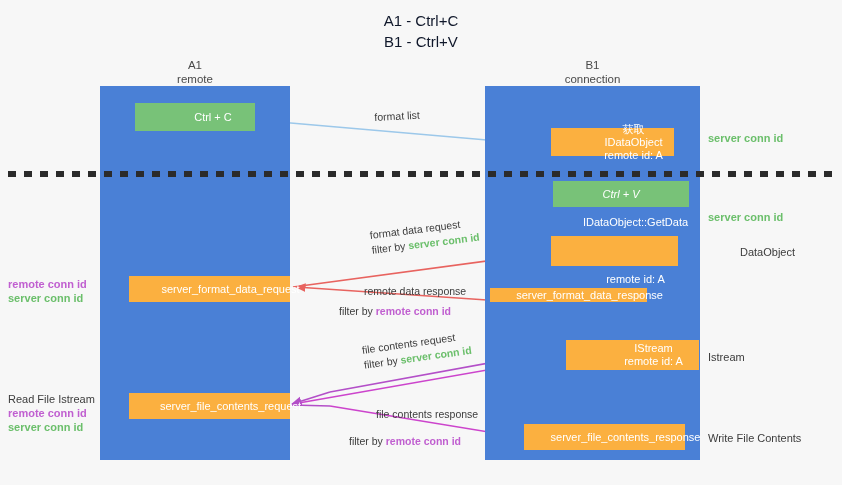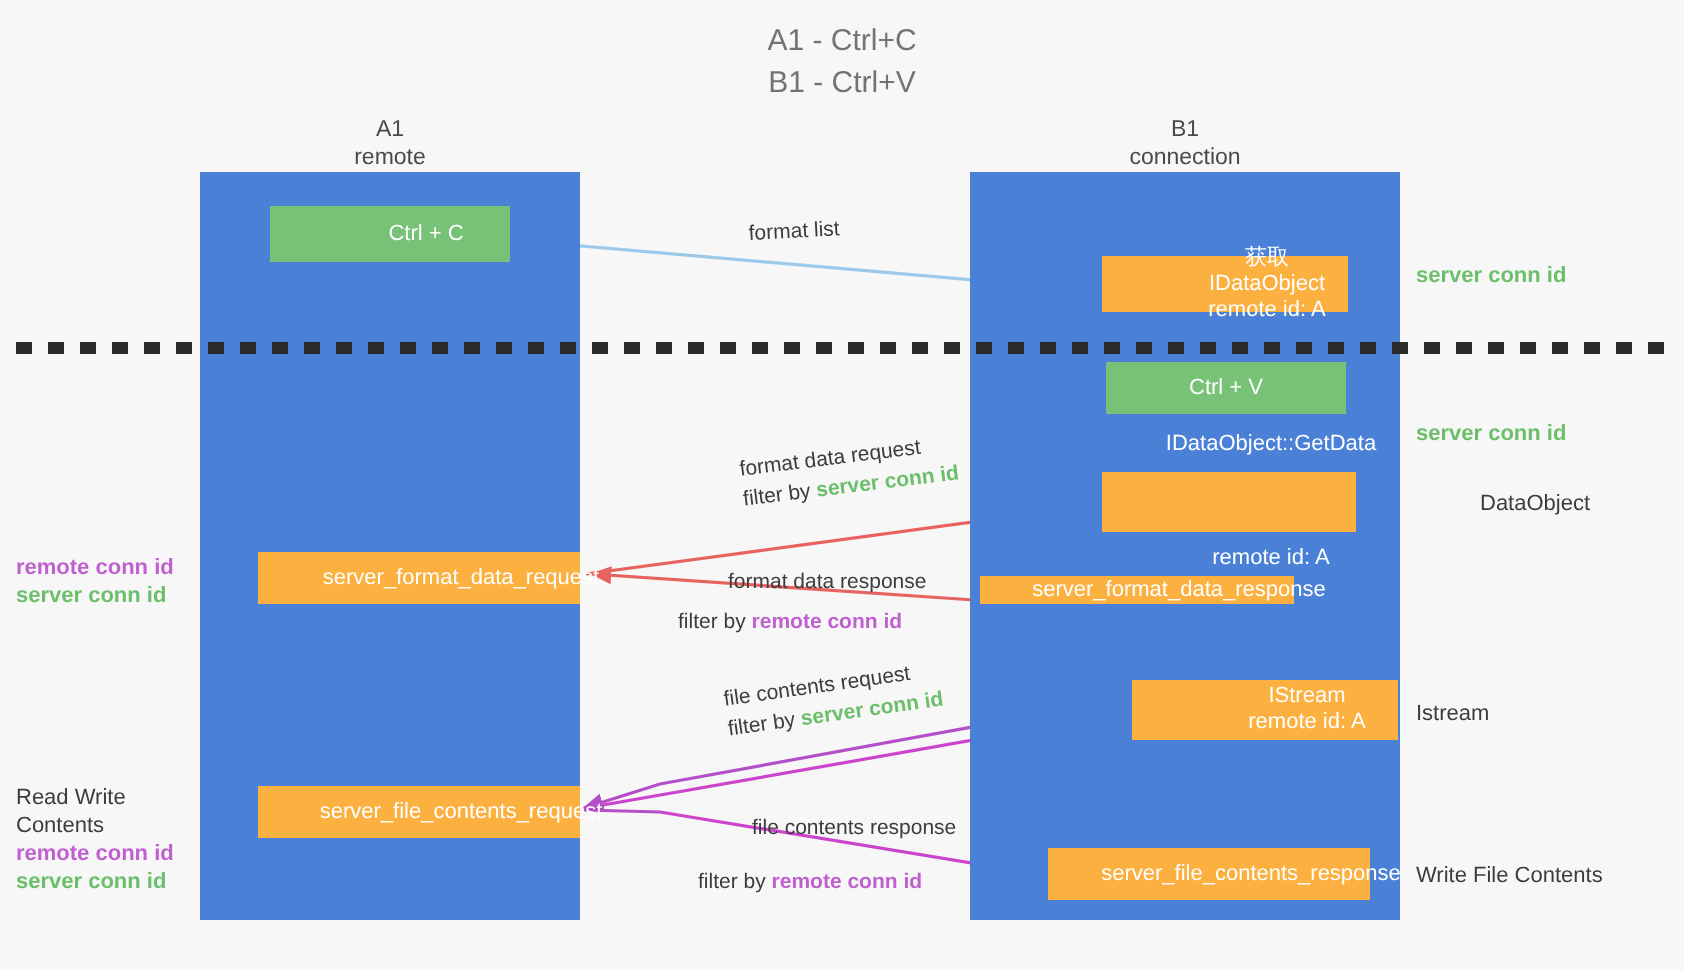--- a/index.html
+++ b/index.html
@@ -23,21 +23,21 @@
   }
   .abs { position: absolute; }
 
   
   #title {
     left: 0; top: 10px;
     width: 842px;
     text-align: center;
     font-size: 15px;
     line-height: 21px;
-    color: #737373;
+    color: #0f172a;
   }
 
   
   .col-head {
     text-align: center;
     font-size: 11.5px;
     line-height: 14px;
     color: #4a4a4a;
   }
   #head-a1 { left: 100px; top: 58px; width: 190px; }
@@ -73,21 +73,21 @@
     text-align: center;
     padding: 2px 4px;
   }
   .box.green  { background: #78c278; }
   .box.orange { background: #fbb040; padding-left: 46px; }
   .box .l2 { display: block; }
 
   
   #box-ctrlc   { left: 135px; top: 103px; width: 120px; height: 28px; padding-left: 40px; }
   #box-getdo   { left: 551px; top: 128px; width: 123px; height: 28px; }
-  #box-ctrlv   { left: 553px; top: 181px; width: 120px; height: 26px; }
+  #box-ctrlv   { left: 553px; top: 181px; width: 136px; height: 26px; font-style: italic; }
   #box-getdata { left: 551px; top: 236px; width: 127px; height: 30px; gap: 44px; }
   #box-sfdreq  { left: 129px; top: 276px; width: 161px; height: 26px; }
   #box-sfdres  { left: 490px; top: 288px; width: 157px; height: 14px; }
   #box-istream { left: 566px; top: 340px; width: 133px; height: 30px; }
   #box-sfcreq  { left: 129px; top: 393px; width: 161px; height: 26px; }
   #box-sfcres  { left: 524px; top: 424px; width: 161px; height: 26px; }
 
   
   .side-label {
     font-size: 11px;
@@ -241,21 +241,21 @@
 </div>
 
 <div class="abs arrow-label" id="al-fdreq">
   <div>format data request</div>
   <div>
     <span>filter by </span><b class="green-txt">server conn id</b>
   </div>
 </div>
 
 <div class="abs arrow-label" id="al-fdres-1">
-  <span>format data response</span>
+  <span>remote data response</span>
 </div>
 <div class="abs arrow-label" id="al-fdres-2">
   <span>filter by </span><b class="purple-txt">remote conn id</b>
 </div>
 
 <div class="abs arrow-label" id="al-fcreq">
   <div>file contents request</div>
   <div>
     <span>filter by </span><b class="green-txt">server conn id</b>
   </div>
@@ -273,16 +273,16 @@
 <div class="abs side-label plain-txt" id="lbl-dataobject">DataObject</div>
 <div class="abs side-label plain-txt" id="lbl-istream">Istream</div>
 <div class="abs side-label plain-txt" id="lbl-writefile">Write File Contents</div>
 
 <div class="abs side-label" id="lbl-left-1">
   <div class="purple-txt">remote conn id</div>
   <div class="green-txt">server conn id</div>
 </div>
 
 <div class="abs side-label" id="lbl-left-2">
-  <div class="title-line">Read Write Contents</div>
+  <div class="title-line">Read File Istream</div>
   <div class="purple-txt">remote conn id</div>
   <div class="green-txt">server conn id</div>
 </div>
 
 </body></html>

